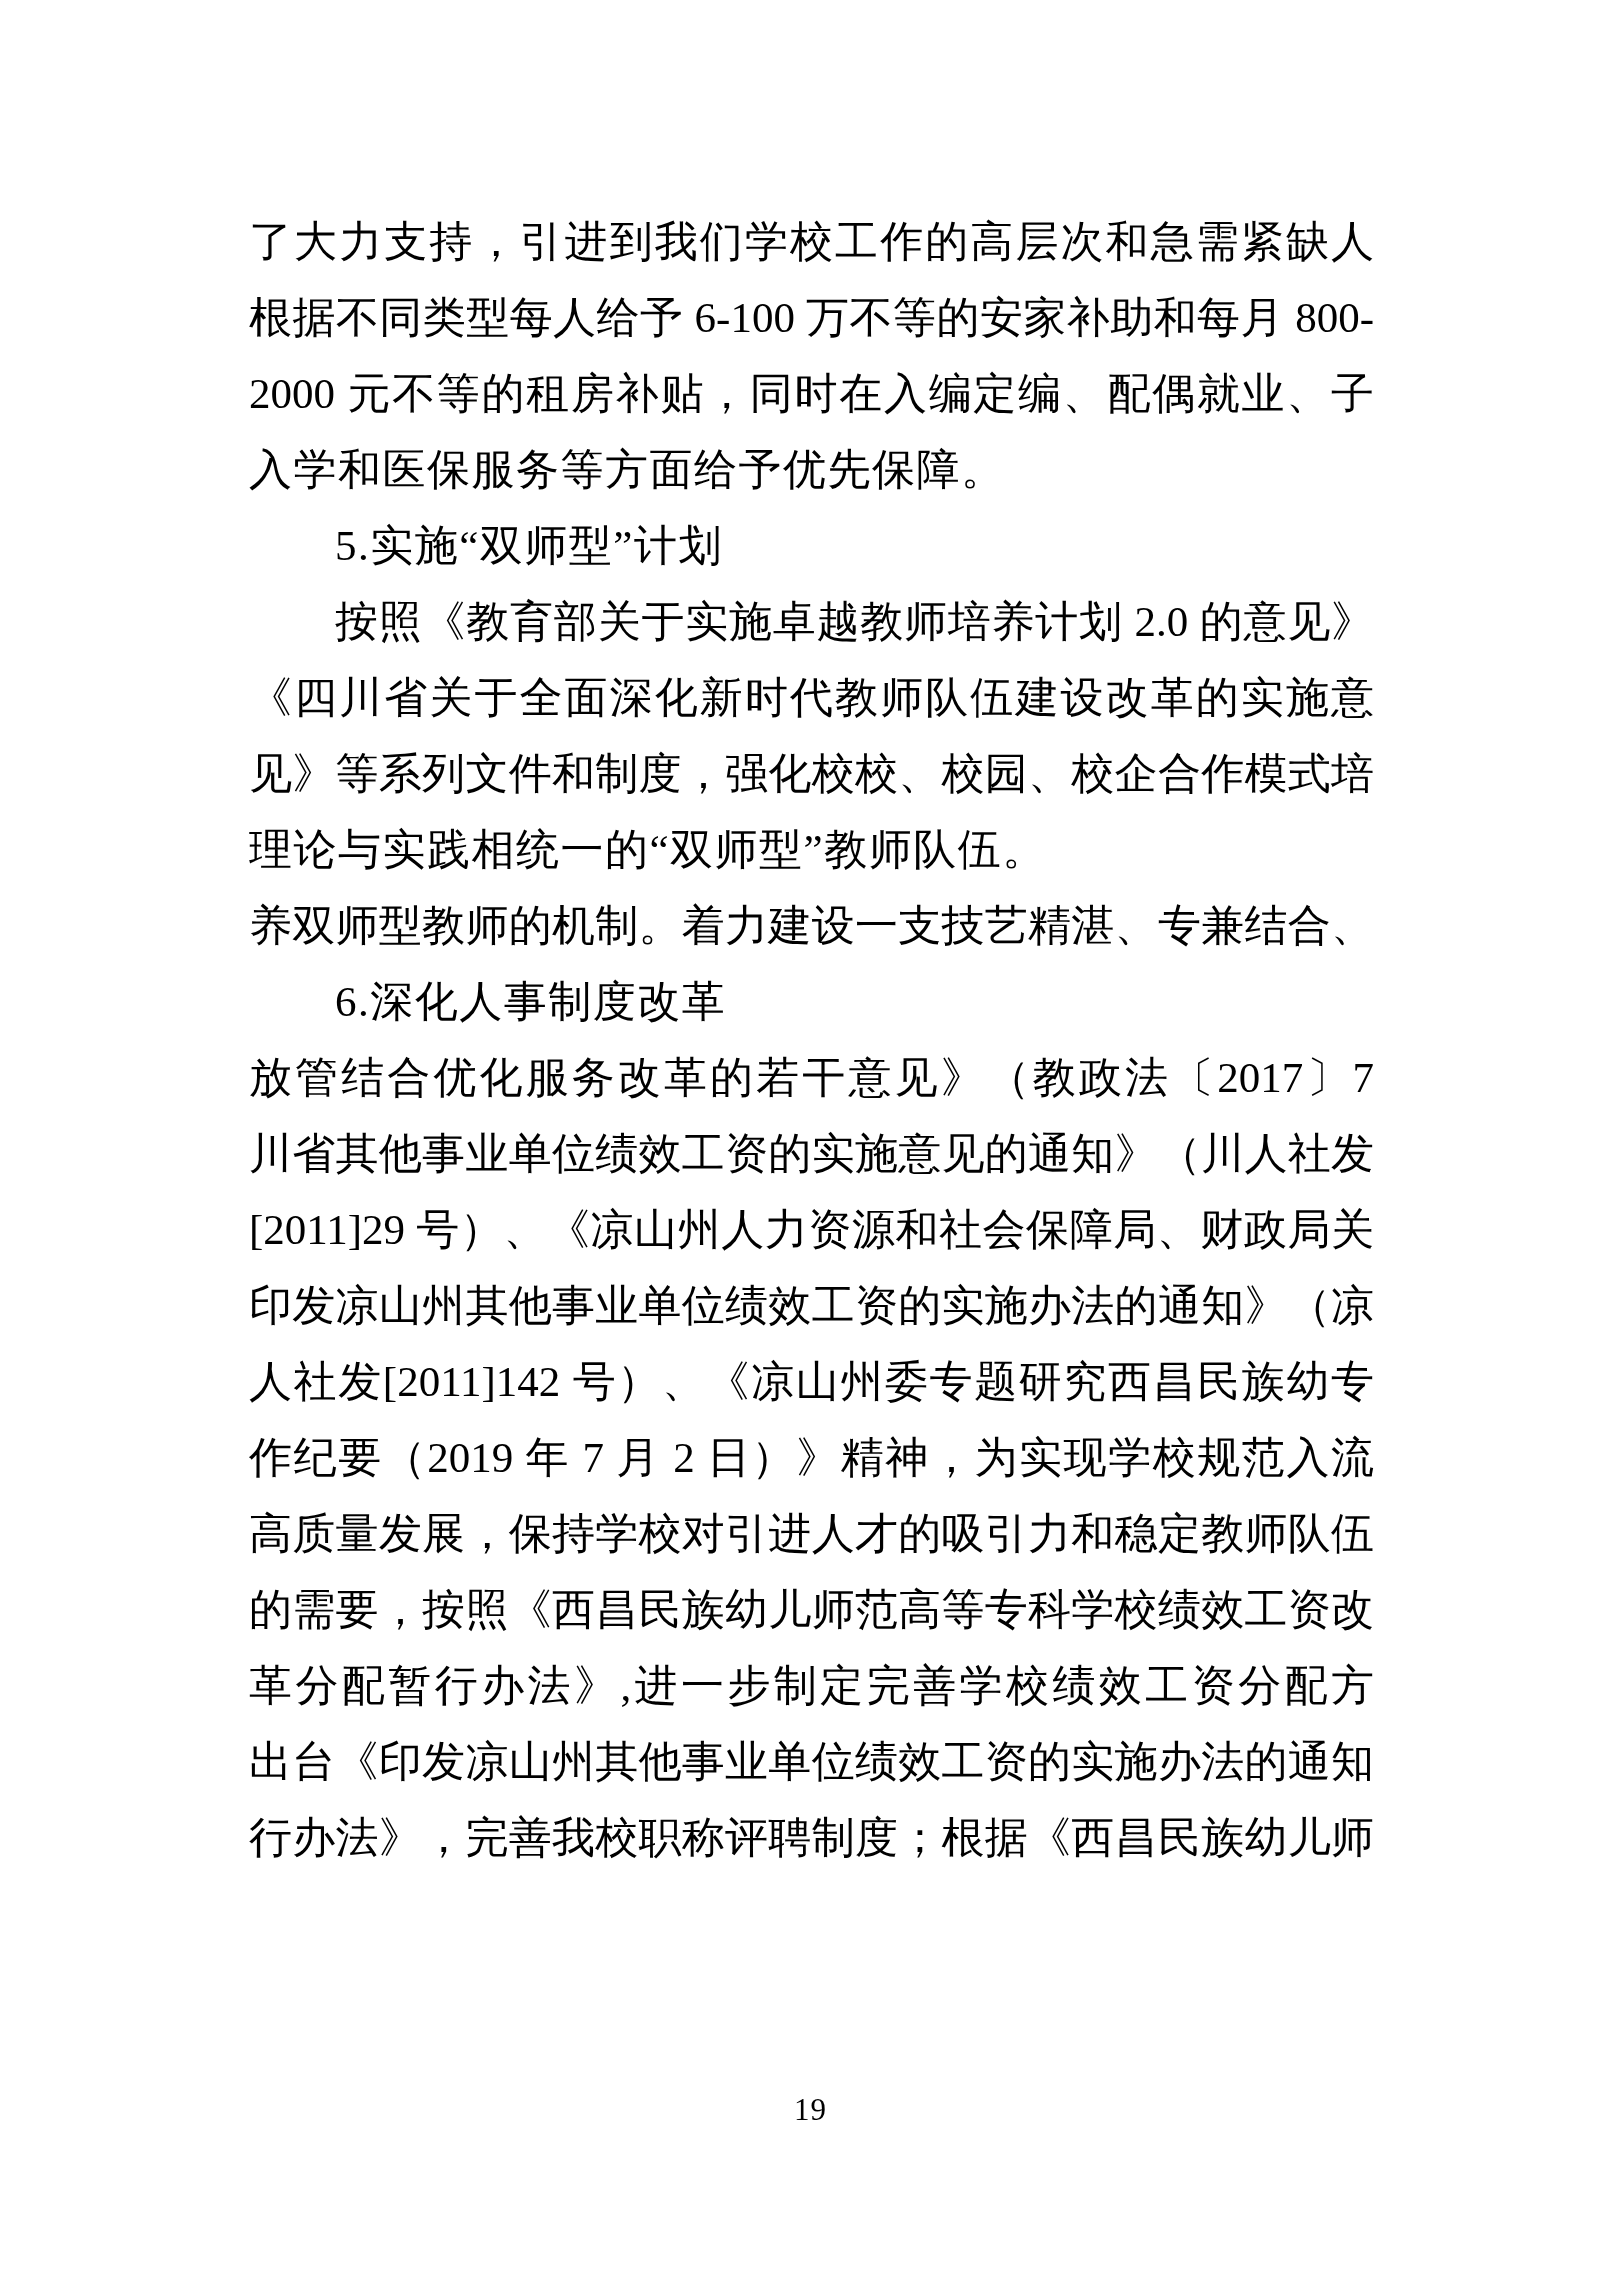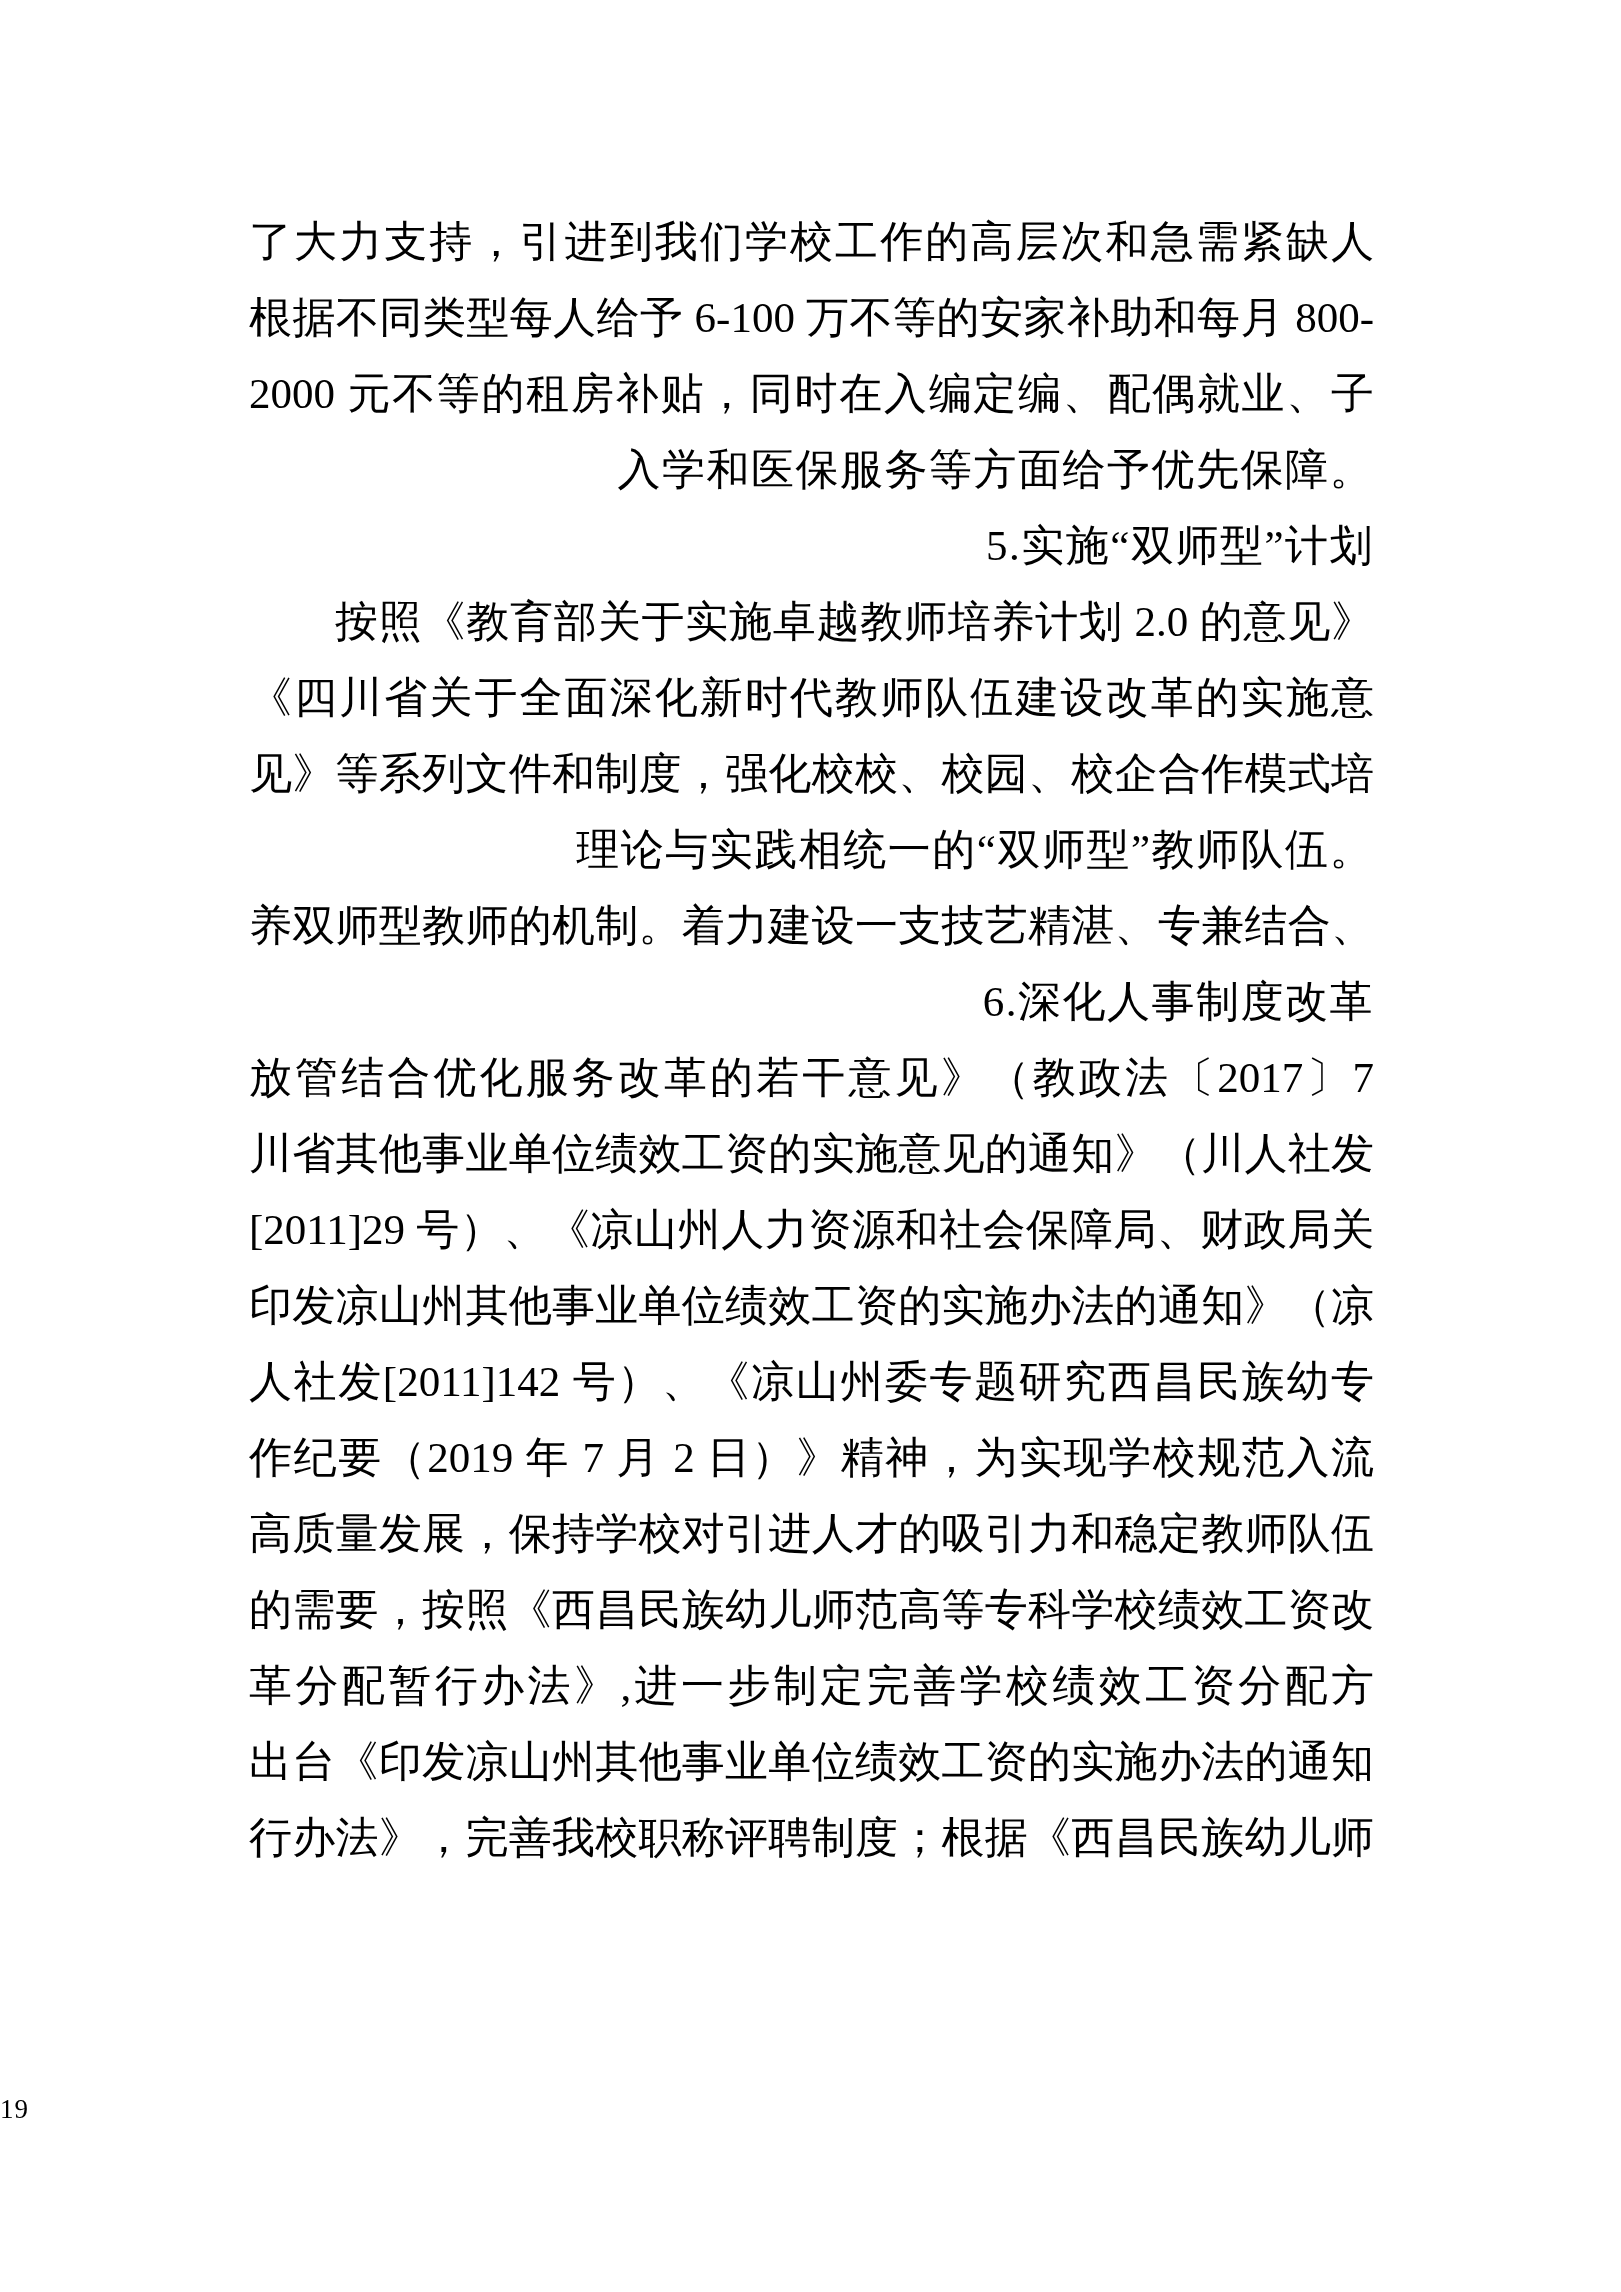--- a/index.html
+++ b/index.html
@@ -23,41 +23,41 @@
     top: 204px;
     width: 1125px;
     font-size: 43px;
   }
   .ln {
     height: 76px;
     line-height: 76px;
     overflow: hidden;
     white-space: normal;
     word-break: break-all;
-    text-align: right;
+    text-align: left;
     letter-spacing: 1.5px;
   }
   
   .fill {
     letter-spacing: 0;
     text-align: justify;
     text-align-last: justify;
     -moz-text-align-last: justify;
   }
   
   .ind {
     text-indent: 86px;
   }
   .page-footer {
     position: absolute;
     left: 0;
     right: 0;
     top: 2092px;
-    text-align: left;
-    font-size: 27px;
+    text-align: center;
+    font-size: 31px;
     line-height: 35px;
     letter-spacing: 1px;
   }
 </style>
 </head>
 <body>
 
 <div class="page">
   <div class="text-block">
     <div class="ln fill">了大力支持，引进到我们学校工作的高层次和急需紧缺人才，</div>

